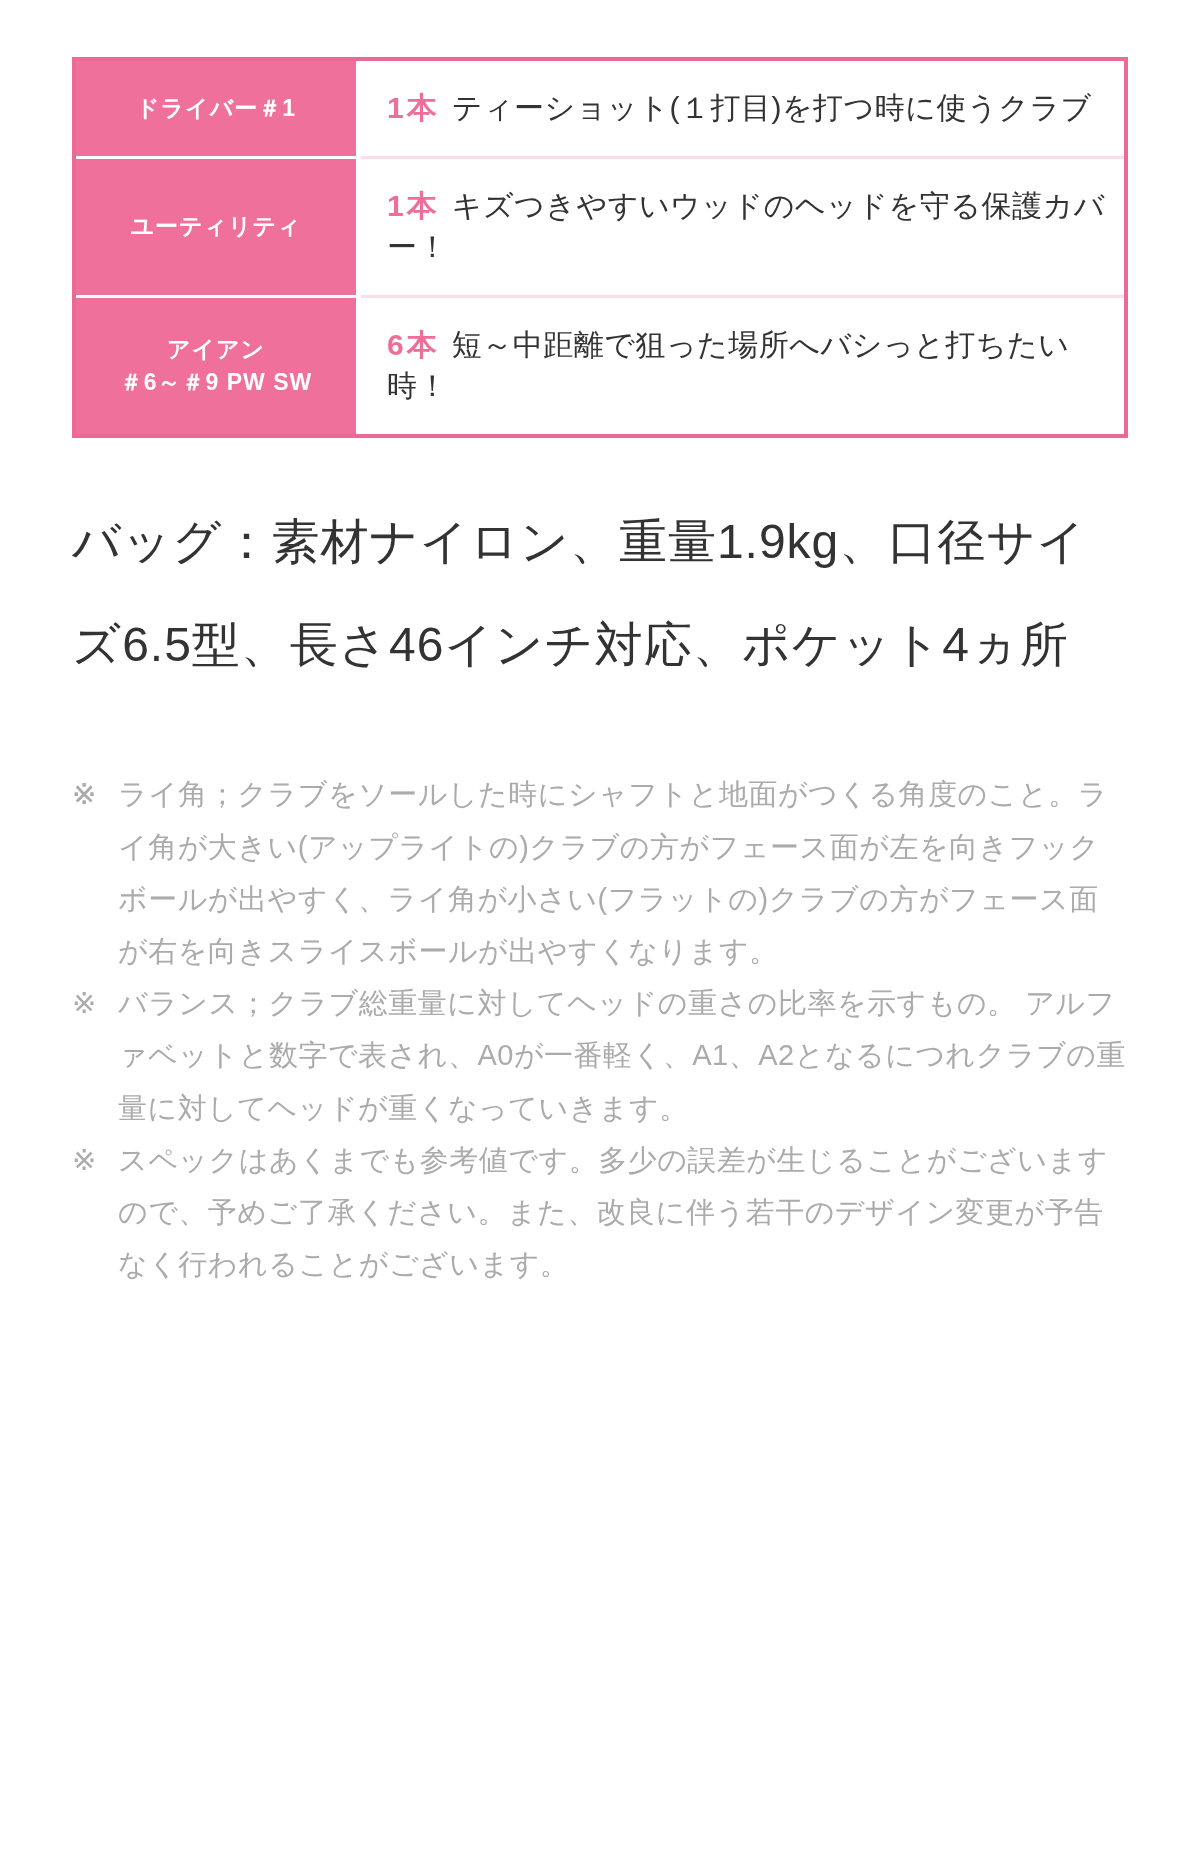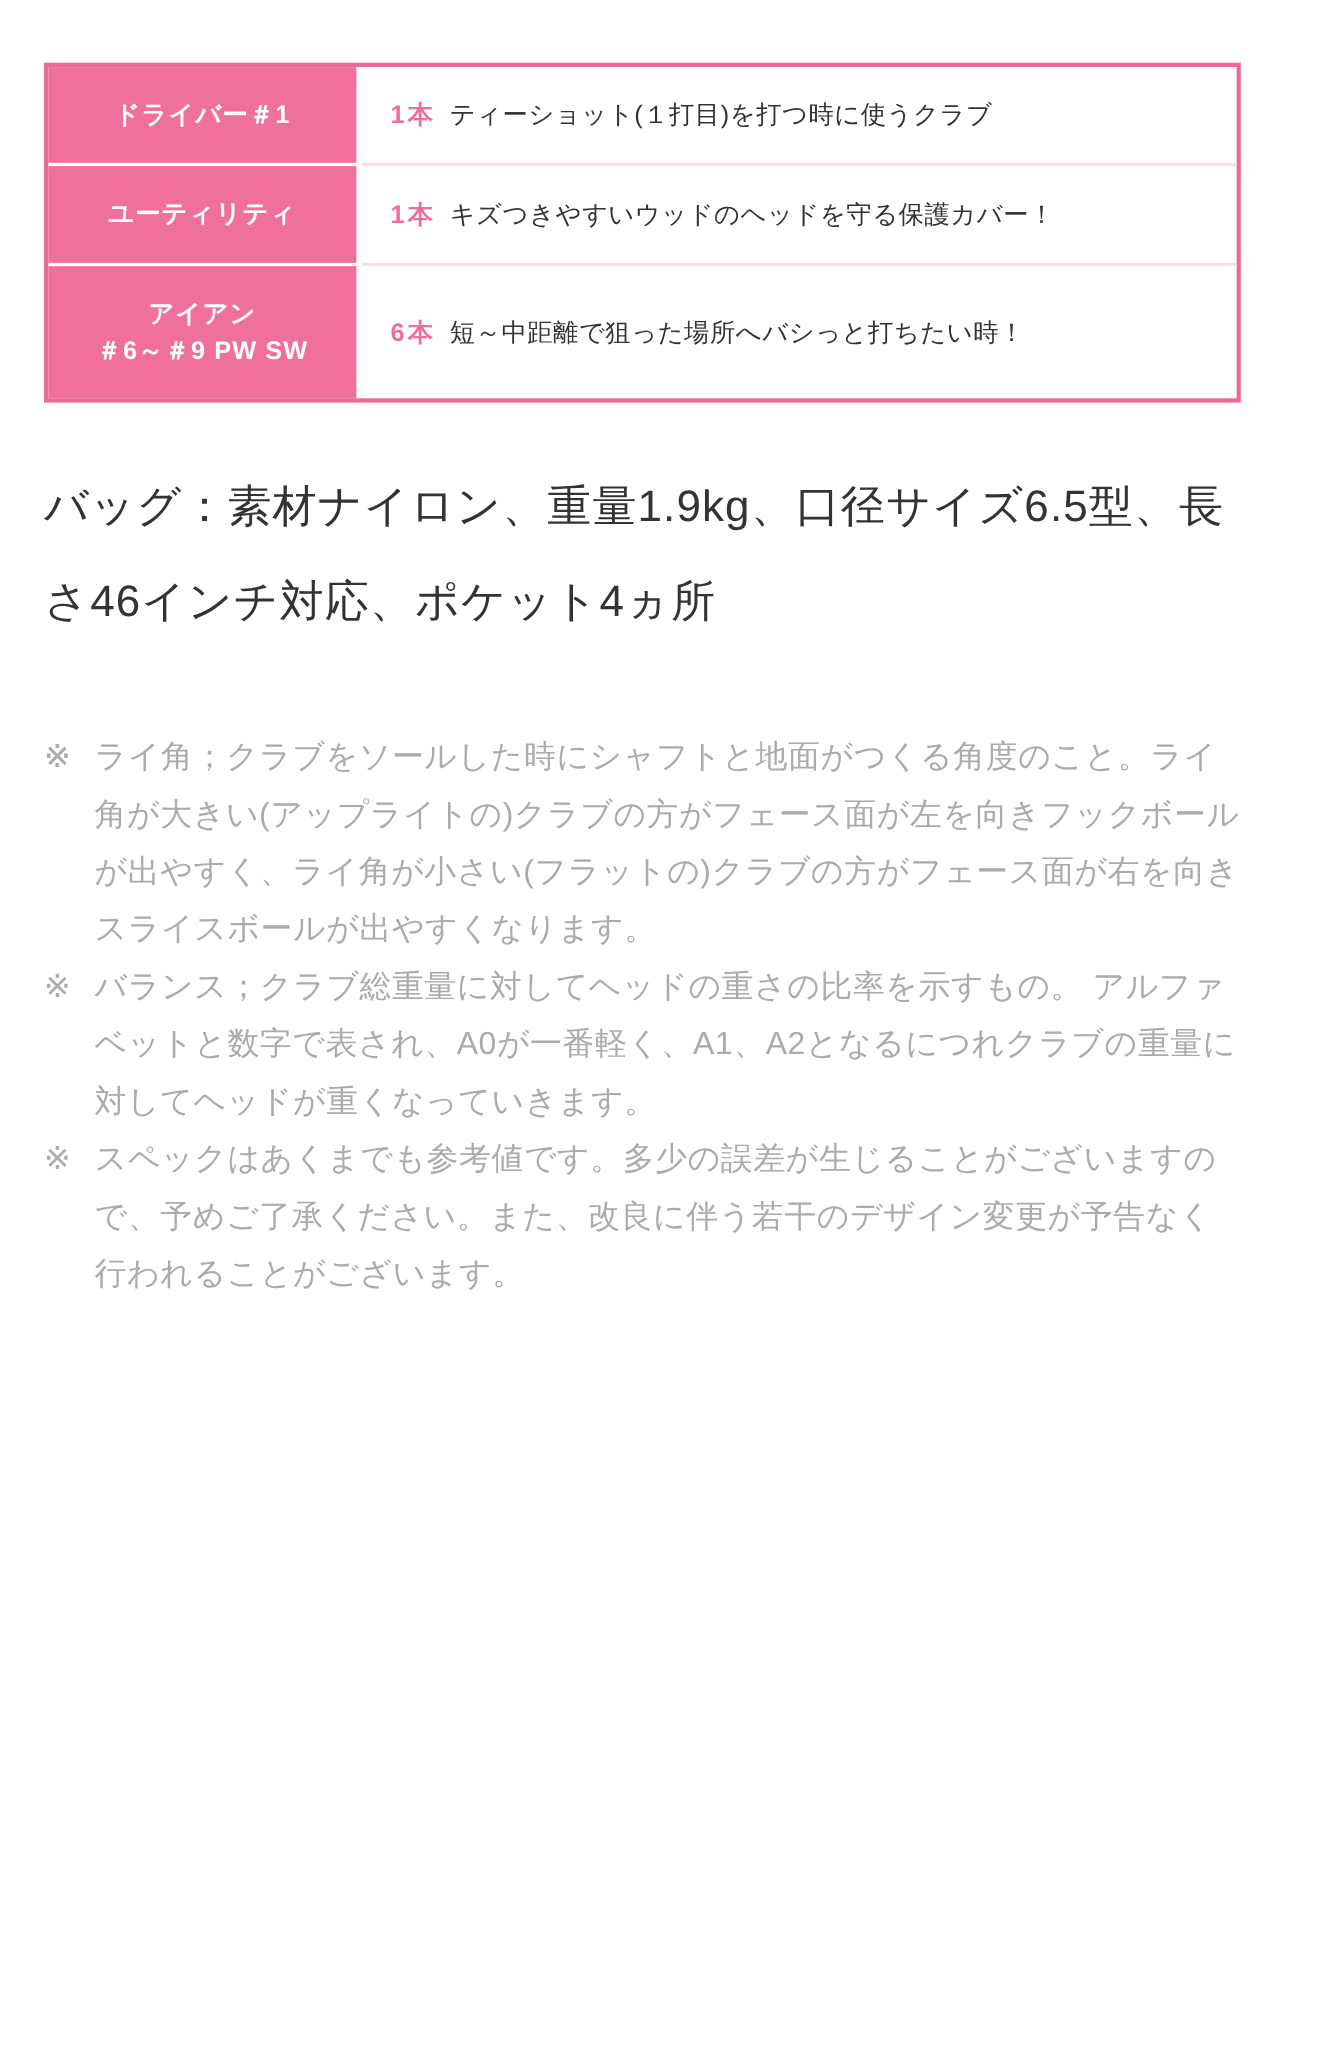--- a/index.html
+++ b/index.html
@@ -4,21 +4,21 @@
 <style>
   html, body { margin: 0; padding: 0; background: #ffffff; }
   body { font-family: "Liberation Sans", "DejaVu Sans", sans-serif; }
   .page {
     position: relative;
     width: 1200px;
     height: 1860px;
     margin: 0 auto;
     background: #ffffff;
     box-sizing: border-box;
-    padding: 57px 72px 0 40px;
+    padding: 57px 72px 0 72px;
     overflow: hidden;
   }
 
   
   table.golf-set {
     width: 100%;
     border-collapse: separate;
     border-spacing: 0;
     border: 4px solid #EC6896;
     table-layout: fixed;
@@ -32,41 +32,41 @@
     text-align: center;
     vertical-align: middle;
     padding: 27px 8px;
     border-right: 5px solid #ffffff;
     border-bottom: 3px solid #ffffff;
     letter-spacing: 1px;
   }
   table.golf-set td {
     background: #ffffff;
     color: #333333;
-    font-size: 23px;
+    font-size: 30px;
     text-align: left;
     vertical-align: middle;
     padding: 27px 12px 27px 26px;
     border-bottom: 3px solid #F9DEE8;
   }
   table.golf-set tr:last-child th,
   table.golf-set tr:last-child td { border-bottom: none; }
   .club-label, .club-label2 { display: block; line-height: 1.45; }
   .count {
     color: #EE6E9A;
     font-weight: bold;
     letter-spacing: 3px;
     margin-right: 12px;
   }
   .desc { letter-spacing: 0.5px; }
 
   
   .bag-spec {
     margin: 52px 0 0 0;
-    font-size: 40px;
+    font-size: 48px;
     line-height: 2.15;
     color: #333333;
     letter-spacing: 1px;
   }
 
   
   ul.notes {
     list-style: none;
     margin: 72px 0 0 0;
     padding: 0;

